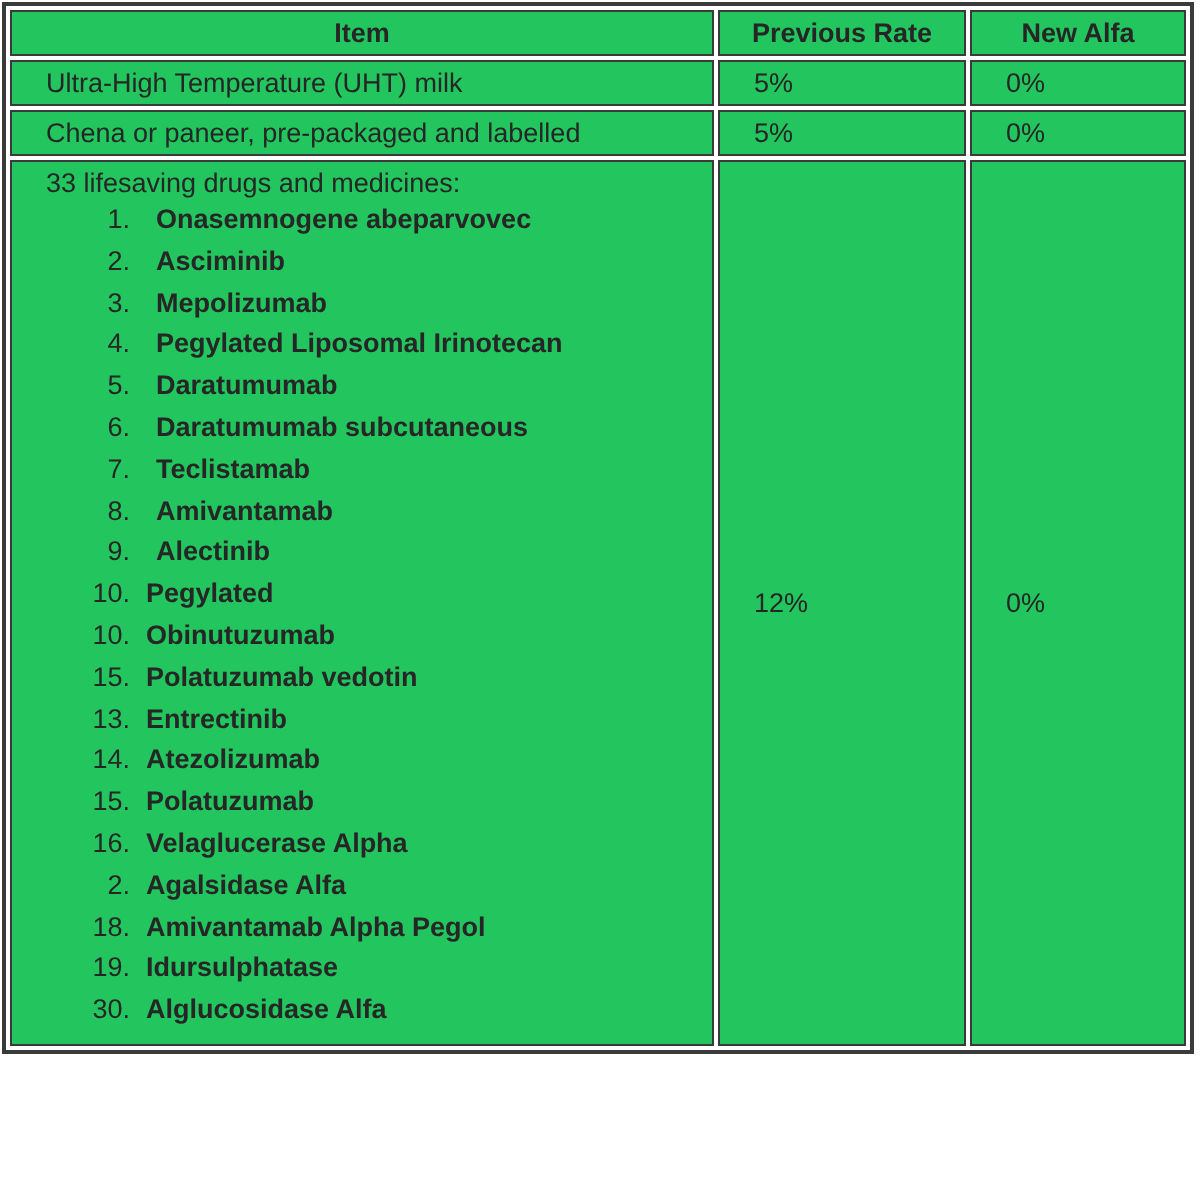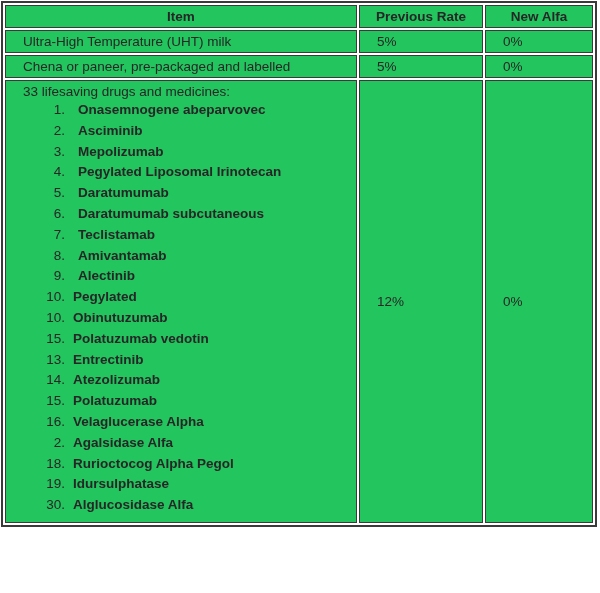--- a/index.html
+++ b/index.html
@@ -172,21 +172,21 @@
             <li>
                 <span class="num">16.</span>
                 <span class="drug-name">Velaglucerase Alpha</span>
               </li>
             <li>
                 <span class="num">2.</span>
                 <span class="drug-name">Agalsidase Alfa</span>
               </li>
             <li>
                 <span class="num">18.</span>
-                <span class="drug-name">Rurioctocog Alpha Pegol</span>
+                <span class="drug-name">Amivantamab Alpha Pegol</span>
               </li>
             <li>
                 <span class="num">19.</span>
                 <span class="drug-name">Idursulphatase</span>
               </li>
             <li>
                 <span class="num">30.</span>
                 <span class="drug-name">Alglucosidase Alfa</span>
               </li>
           </ol>

